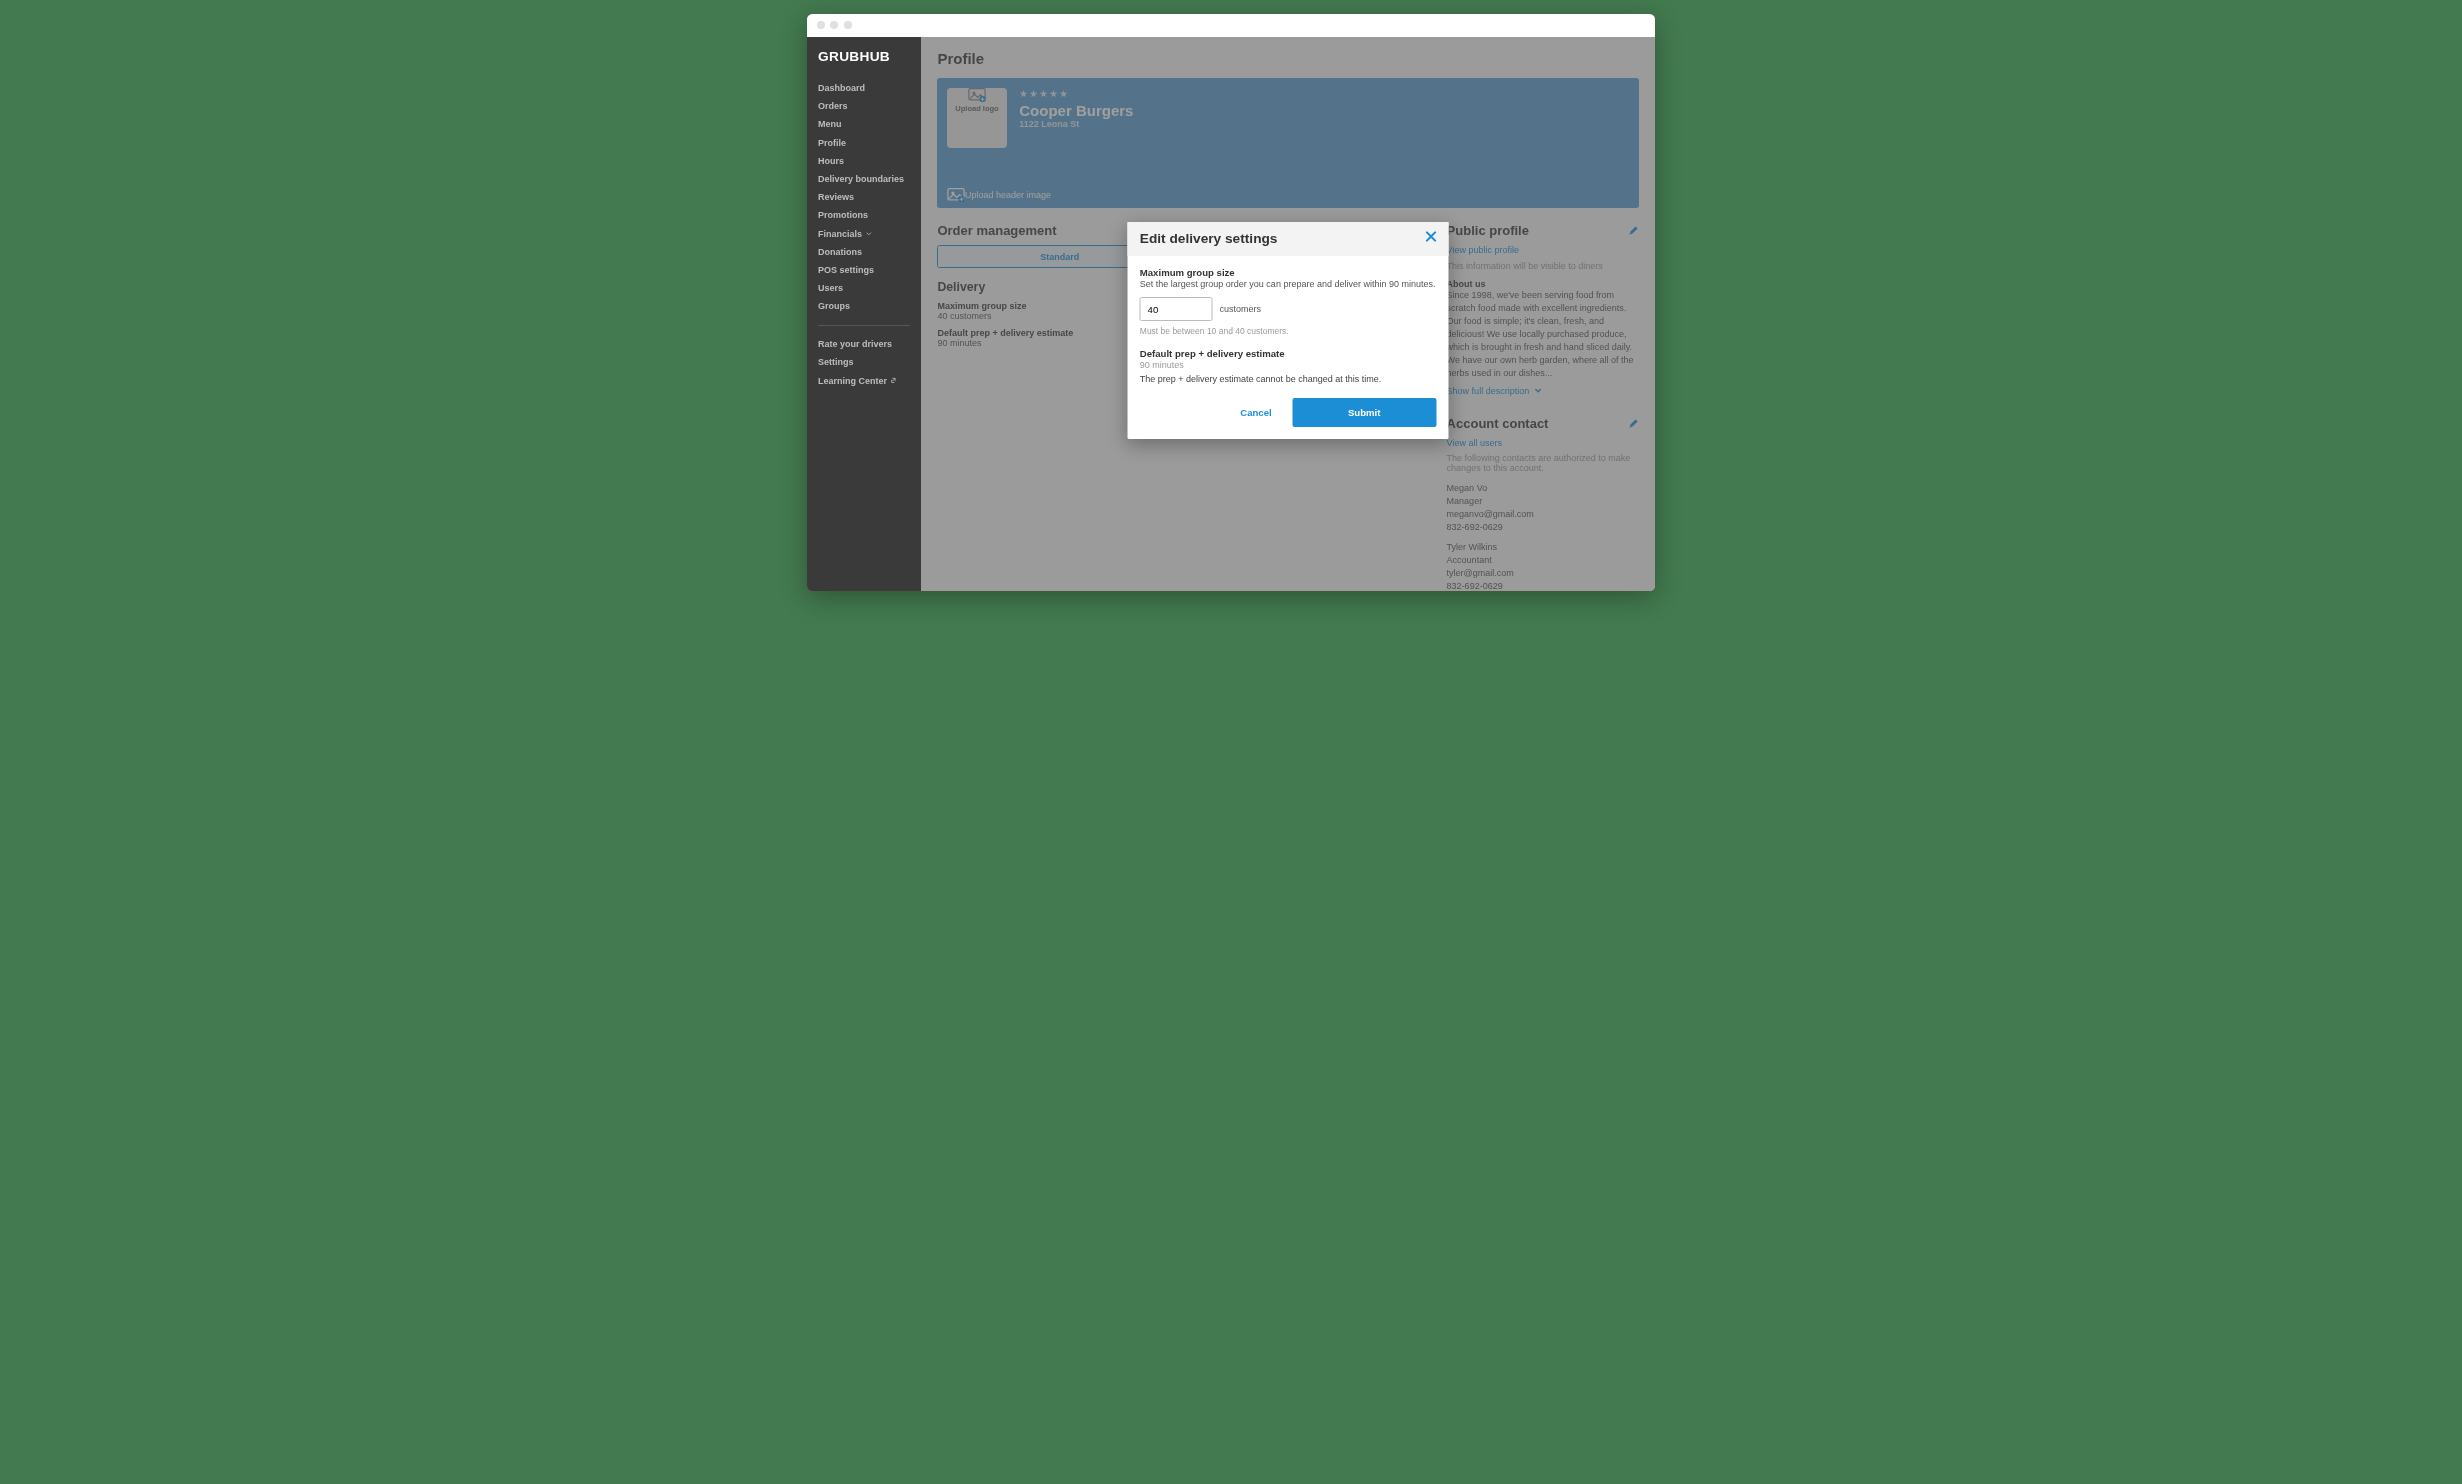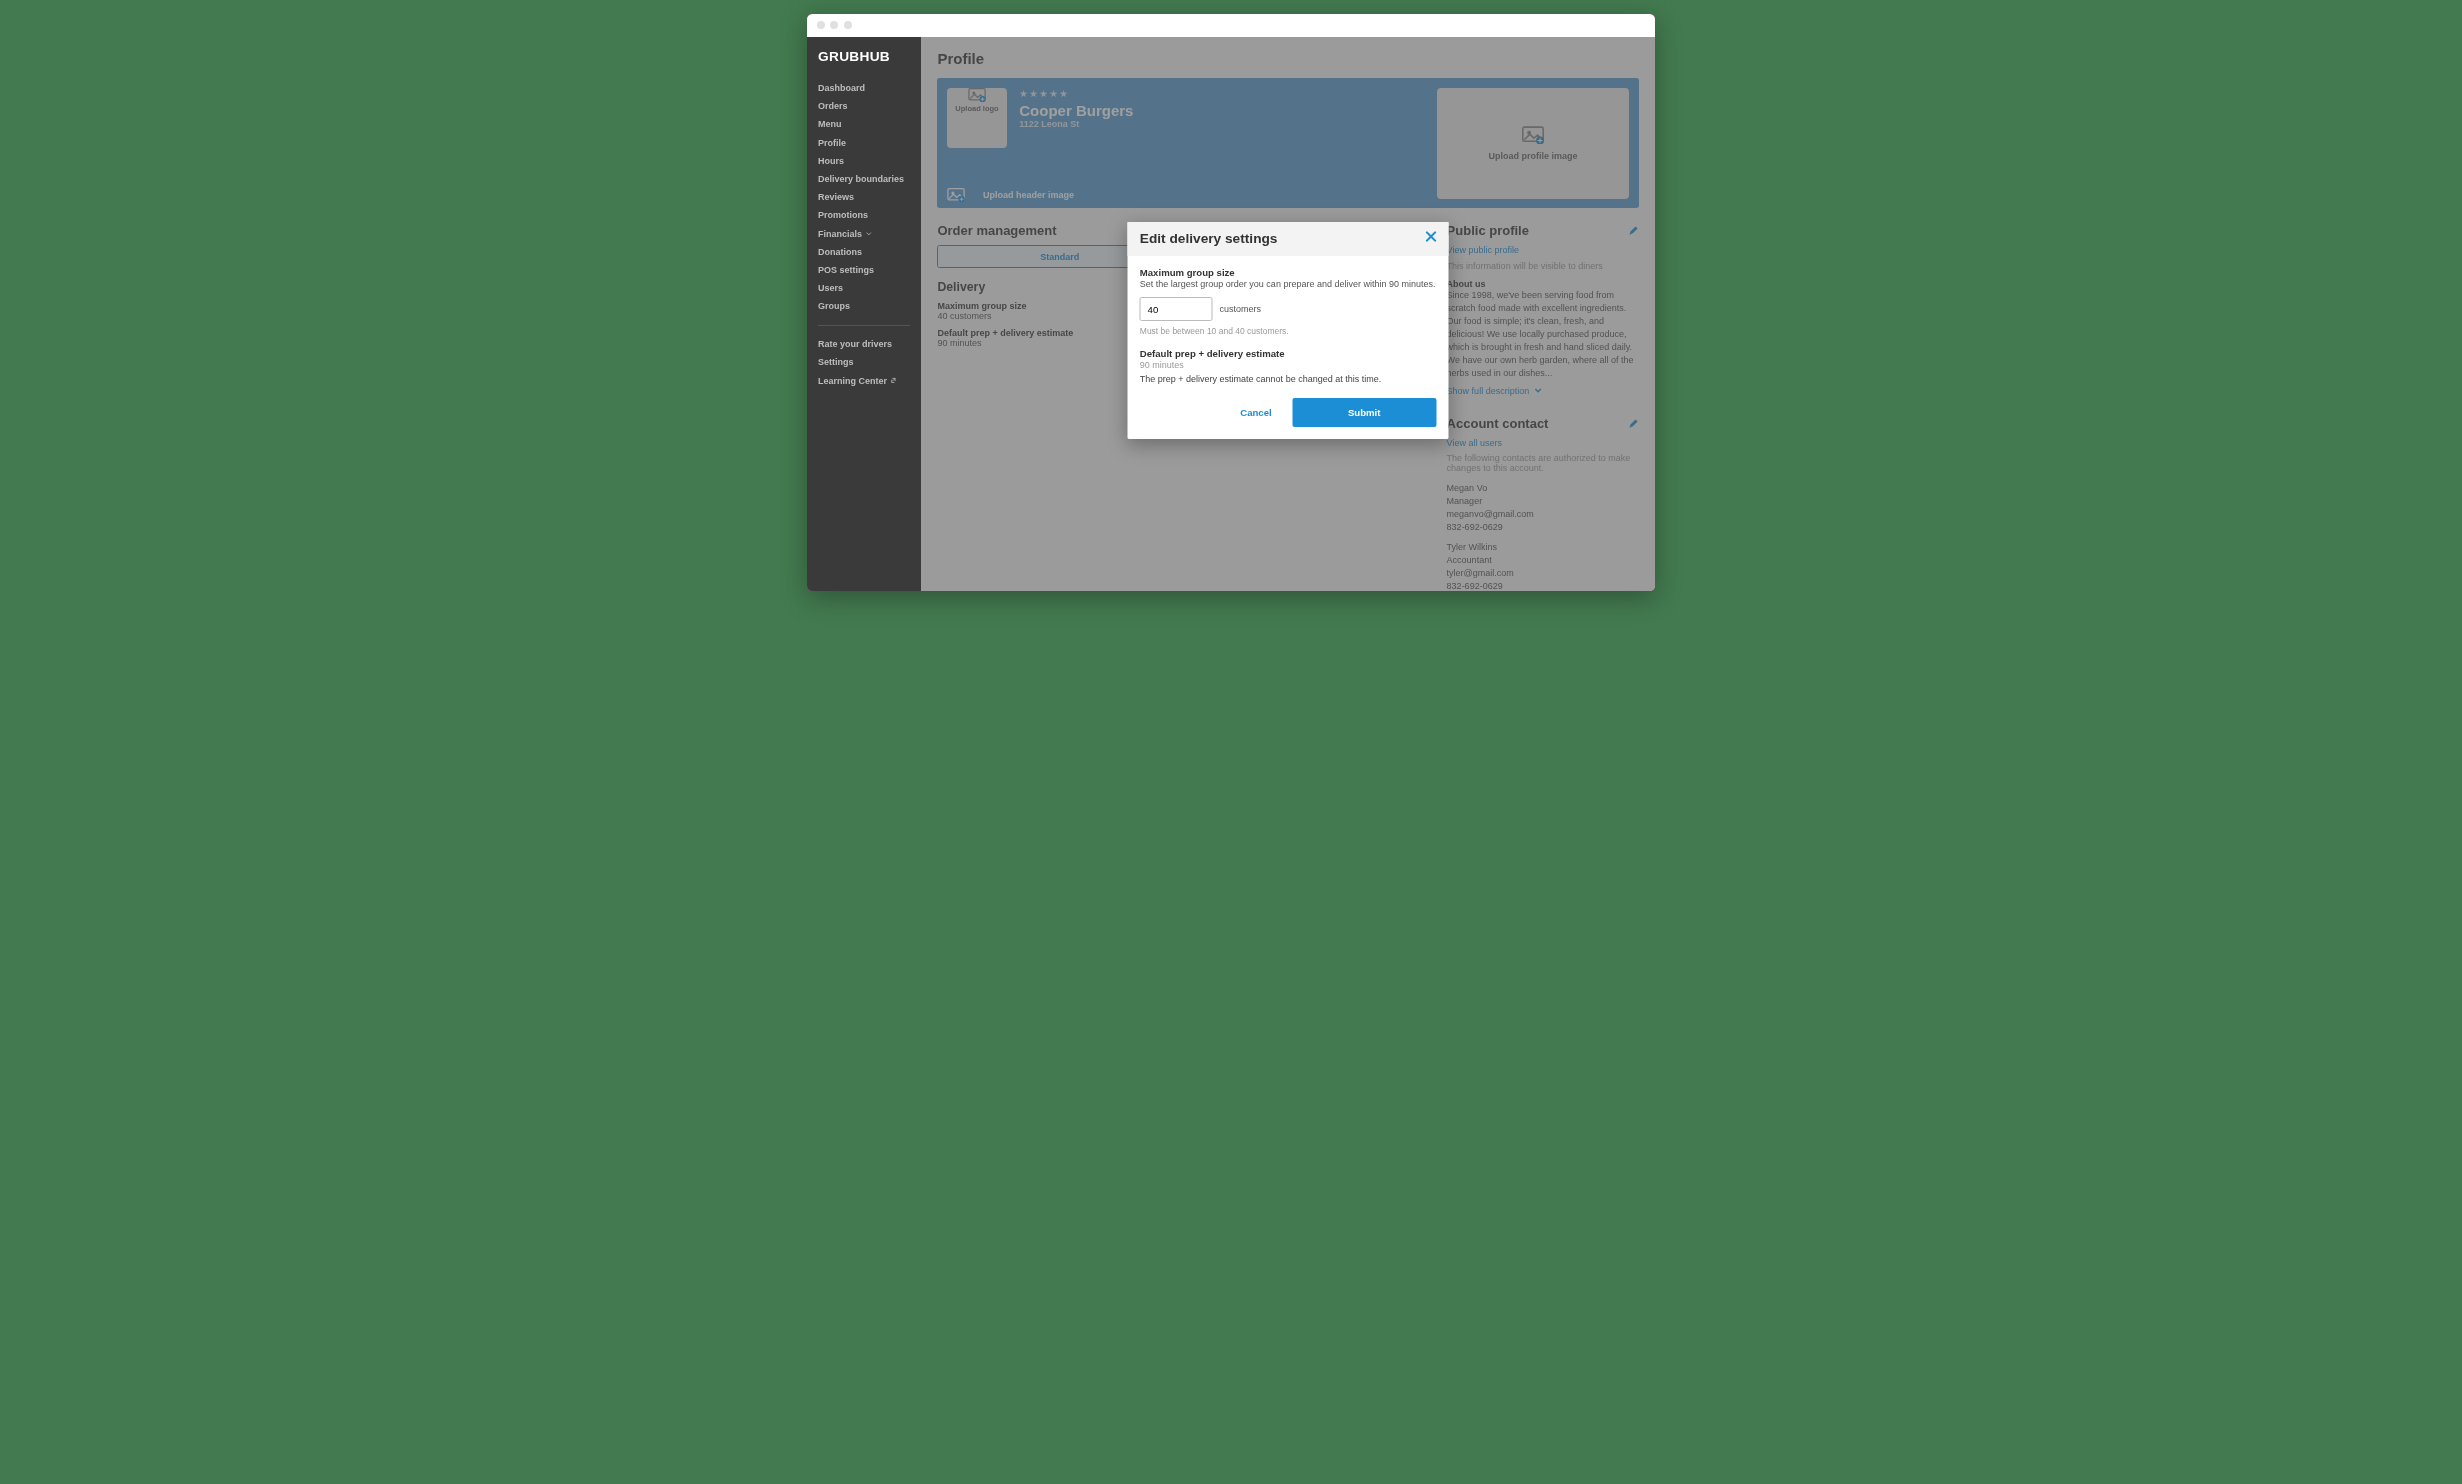--- a/index.html
+++ b/index.html
@@ -133,23 +133,23 @@
     font-size: 9.6px;
     letter-spacing: 1.4px;
     margin-bottom: 2.7px;
   }
   .upload-header-row {
     position: absolute;
     left: 9.6px;
     bottom: 6.8px;
     display: flex;
     align-items: center;
-    gap: 18px;
+    gap: 0;
     color: #fff;
-    font-weight: 700;
+    font-weight: 400;
     font-size: 9px;
   }
   .upload-profile-box {
     position: absolute;
     right: 9.6px;
     top: 9.6px;
     bottom: 9.6px;
     width: 192px;
     background: #eaeaea;
     border-radius: 4.1px;
@@ -430,30 +430,20 @@
           </div>
           <div class="upload-header-row">
             <svg class="img-icon" viewBox="0 0 28 22">
               <rect x="1" y="1" width="26" height="18" rx="2" fill="none" stroke="#fff" stroke-width="2"></rect>
               <circle cx="9" cy="8" r="2.5" fill="#fff"></circle>
               <path d="M3 17 L10 10 L15 15 L20 11 L25 17" fill="none" stroke="#fff" stroke-width="2"></path>
               <circle cx="23" cy="18" r="5" fill="#1c8ed6"></circle>
               <path d="M23 15 v6 M20 18 h6" stroke="#fff" stroke-width="1.5"></path>
             </svg>
             <span>Upload header image</span>
-          </div>
-          <div class="upload-profile-box">
-            <svg width="22" height="18" viewBox="0 0 28 22">
-              <rect x="1" y="1" width="26" height="18" rx="2" fill="none" stroke="#888" stroke-width="2"></rect>
-              <circle cx="9" cy="8" r="2.5" fill="#888"></circle>
-              <path d="M3 17 L10 10 L15 15 L20 11 L25 17" fill="none" stroke="#888" stroke-width="2"></path>
-              <circle cx="23" cy="18" r="5" fill="#1c8ed6"></circle>
-              <path d="M23 15 v6 M20 18 h6" stroke="#fff" stroke-width="1.5"></path>
-            </svg>
-            <span>Upload profile image</span>
           </div>
         </div>
 
         <div class="columns">
 
           <div class="col-left">
             <div class="section-title">Order management</div>
             <div class="segmented">
               <div class="seg active">Standard</div>
               <div class="seg"></div>

